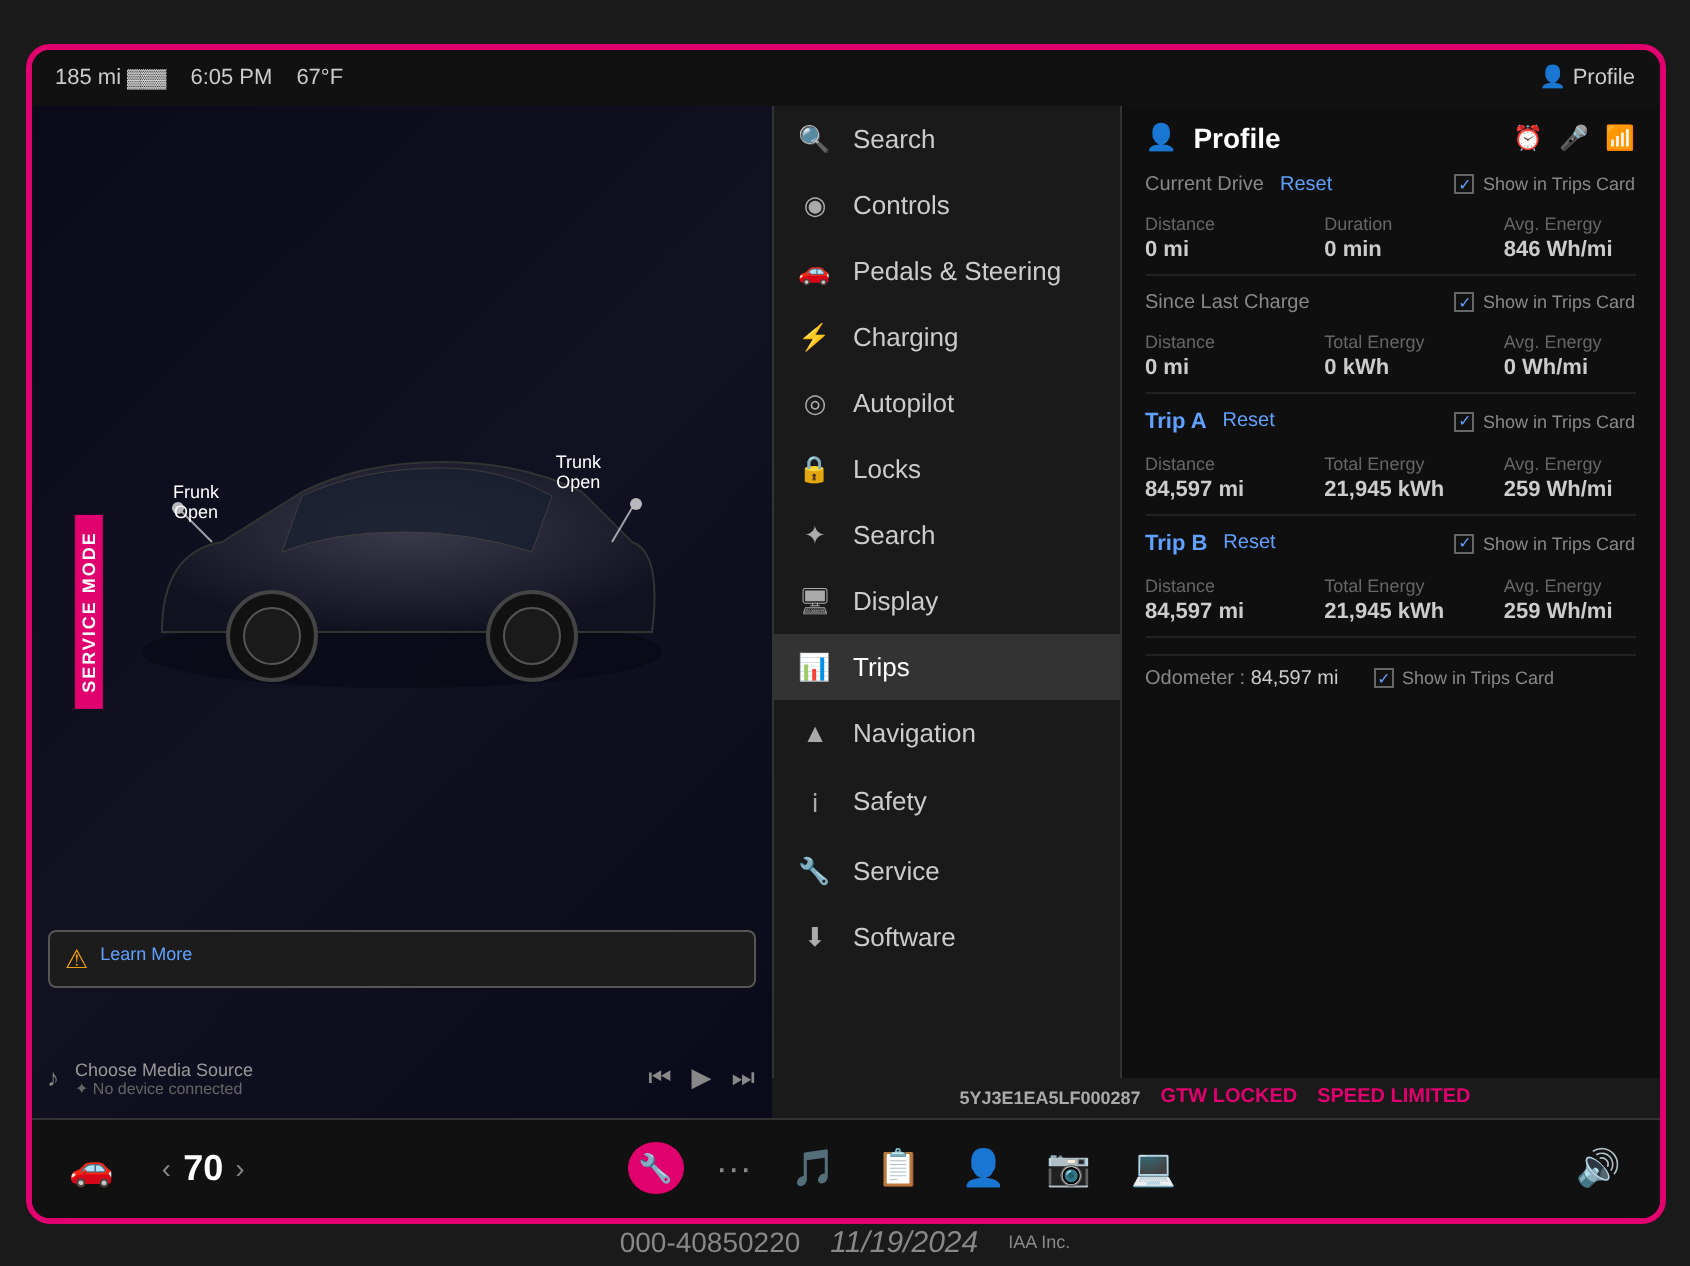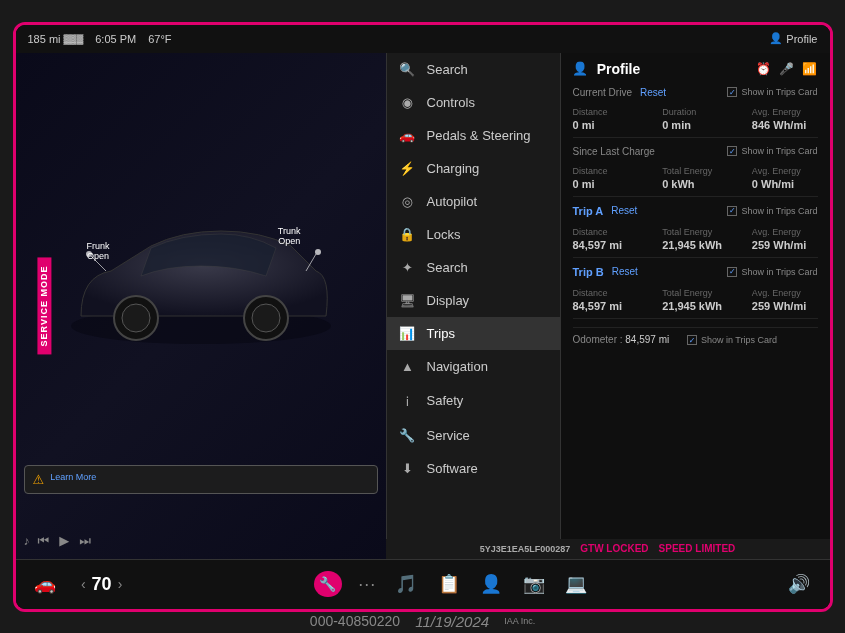--- a/index.html
+++ b/index.html
@@ -413,20 +413,24 @@
         </div>
       </div>
 
       <div class="warning-banner">
         <span class="warning-icon">⚠</span>
         <span class="learn-more-link">Learn More</span>
       </div>
 
       <div class="media-bar">
         <span class="media-note-icon">♪</span>
+        <div class="media-text">
+          <div style="font-size:9px; color:#999;">Choose Media Source</div>
+          <div style="font-size:8px; color:#666;">✦ No device connected</div>
+        </div>
         <div class="media-controls">
           <span>⏮</span>
           <span>▶</span>
           <span>⏭</span>
         </div>
       </div>
     </div>
 
     <div class="middle-panel">
       <div class="nav-item">

